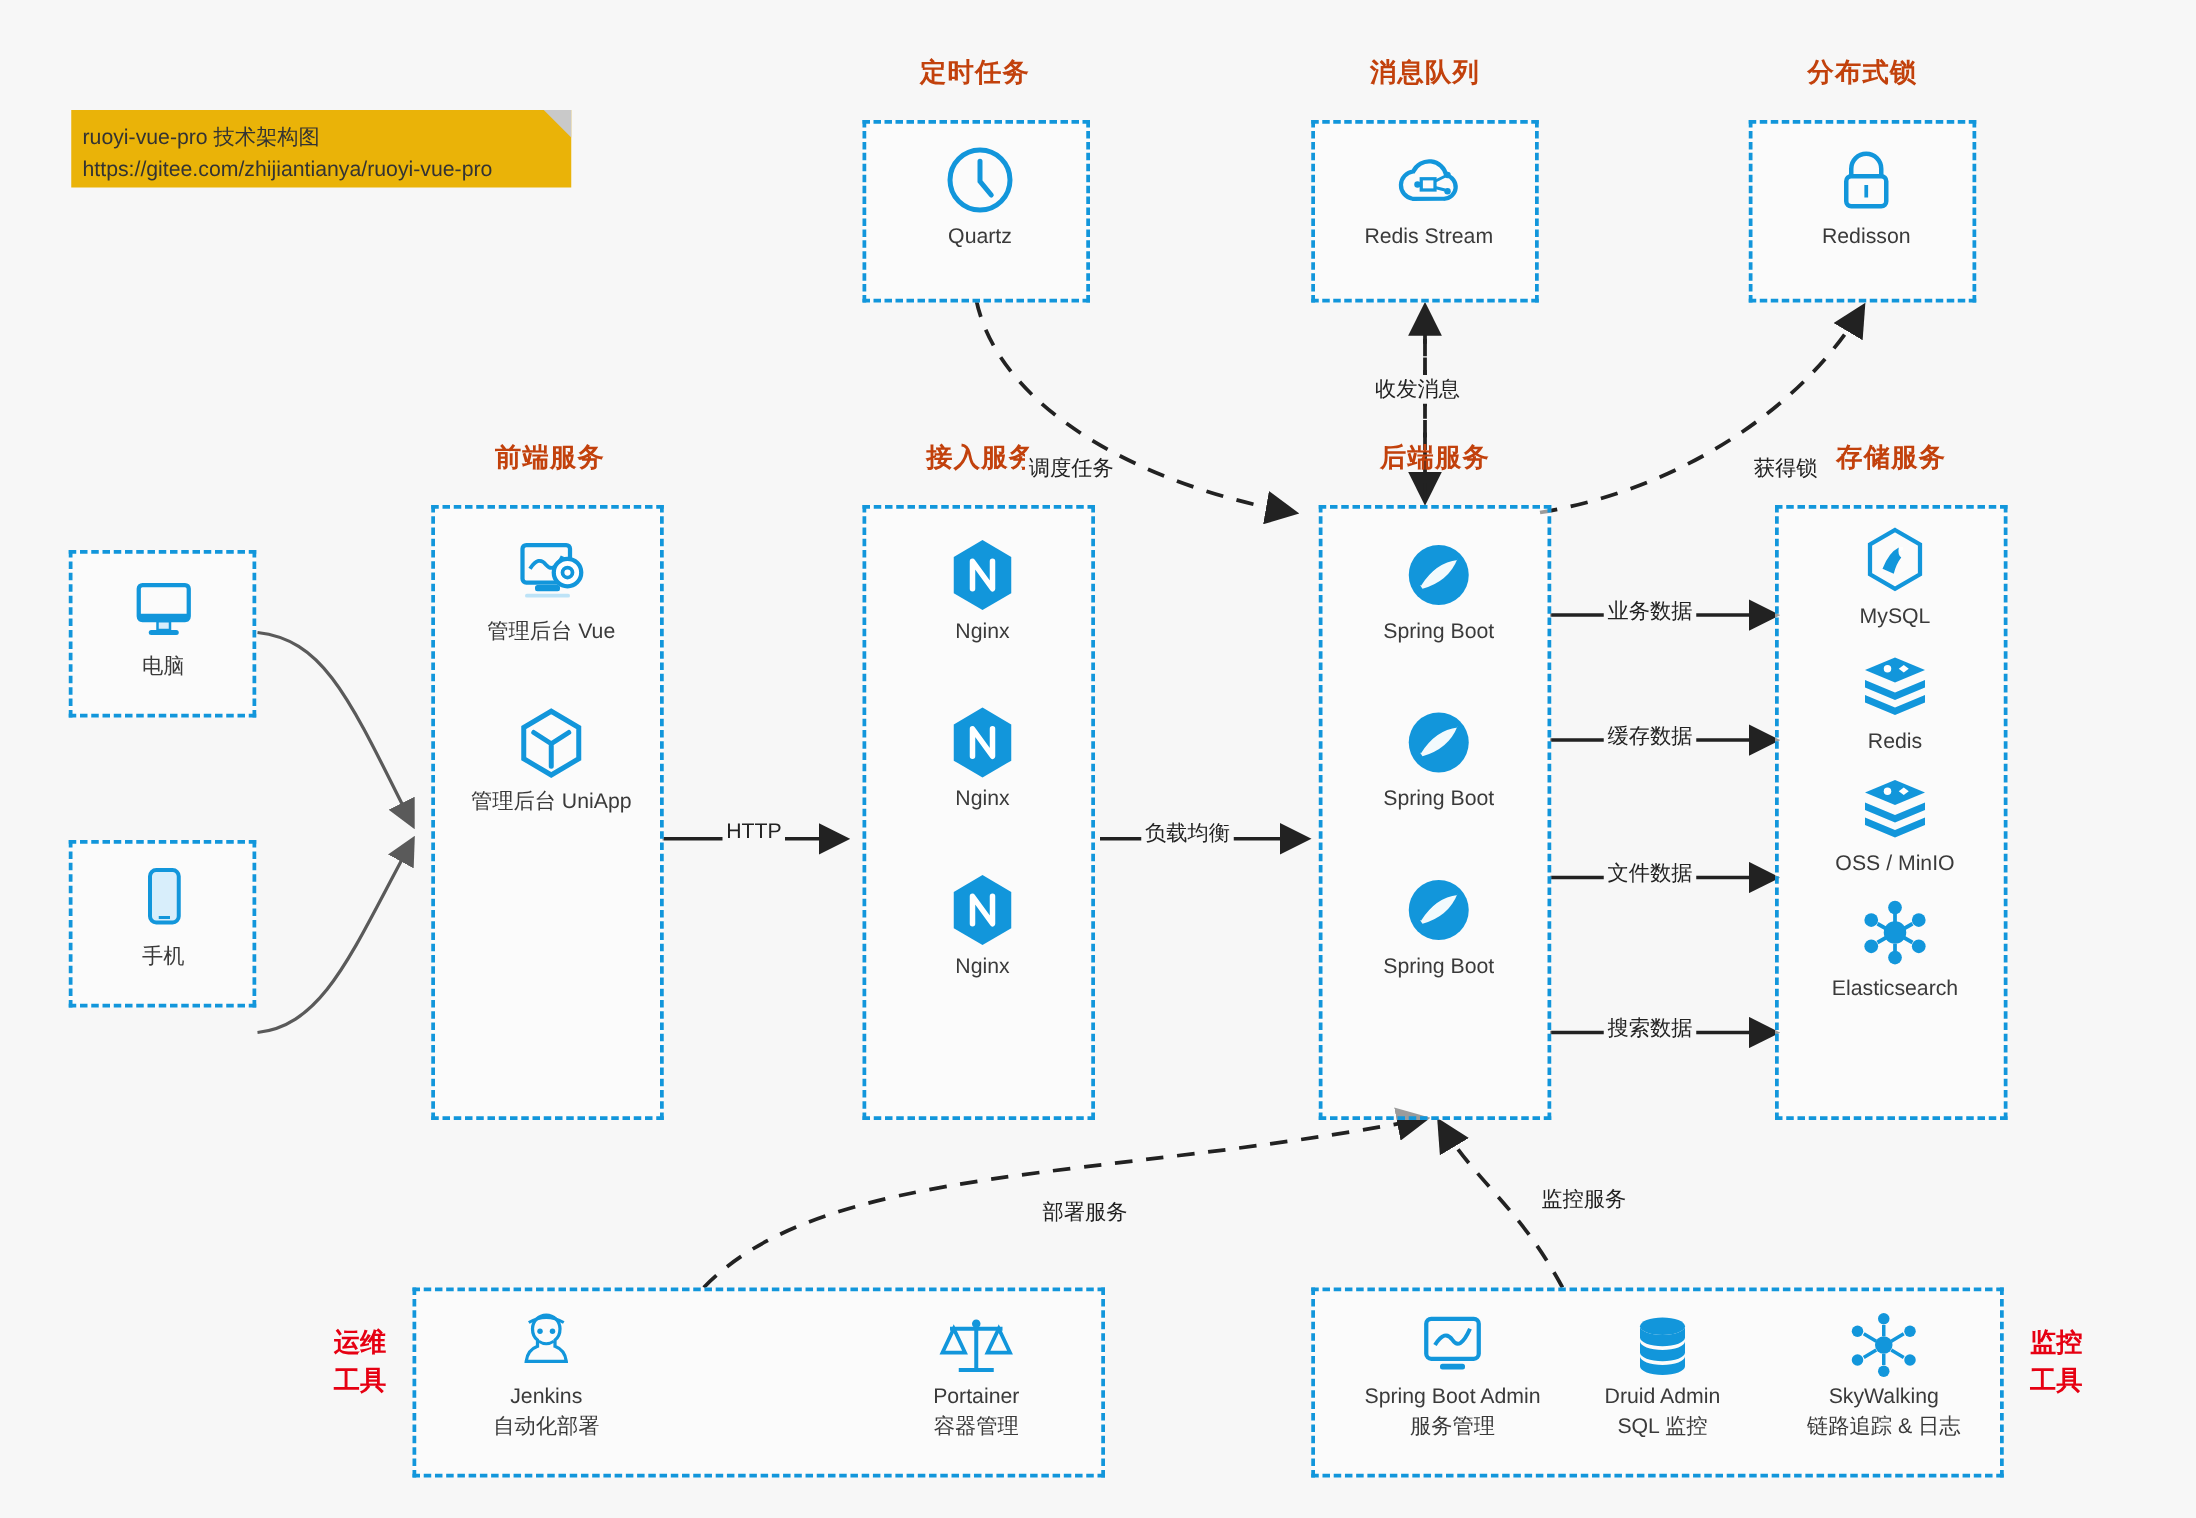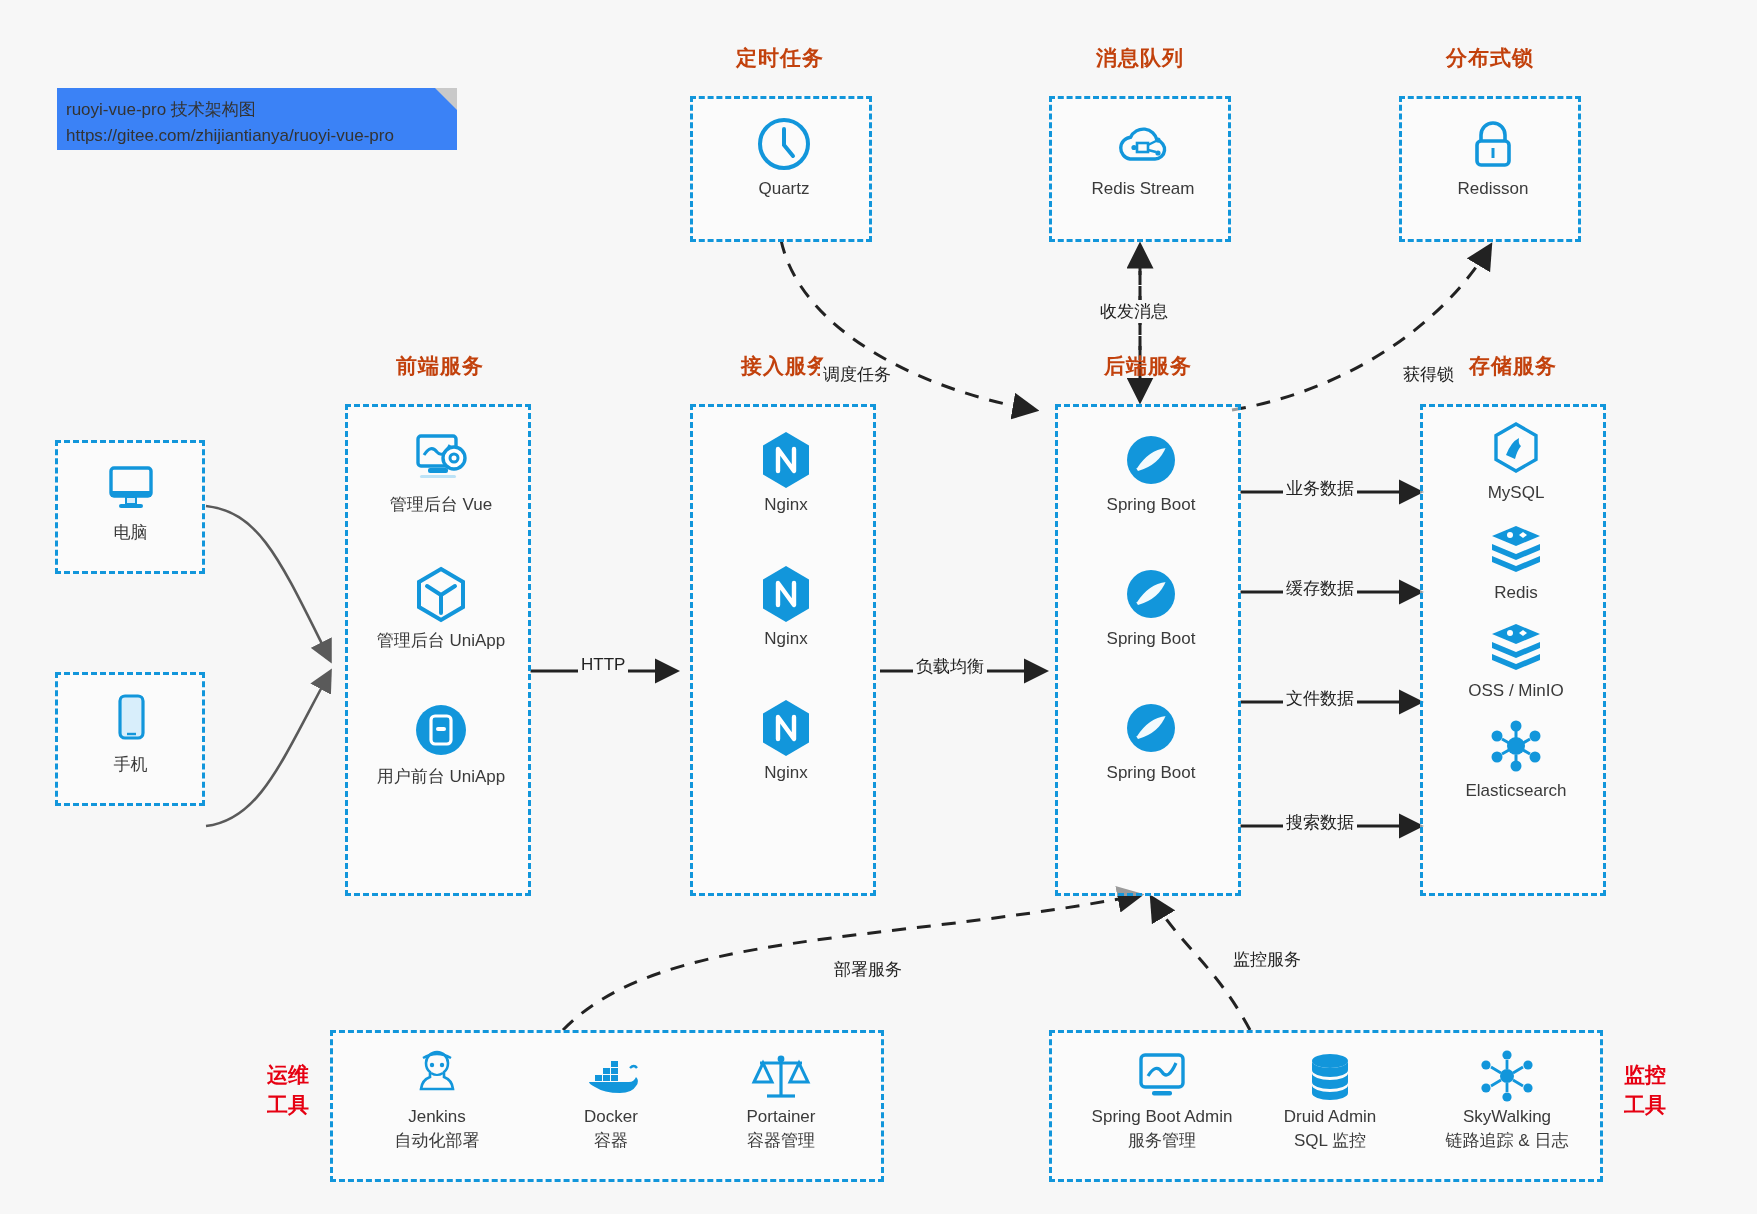--- a/index.html
+++ b/index.html
@@ -8,21 +8,21 @@
     background:#f7f7f7;
     font-family:"Liberation Sans","DejaVu Sans",sans-serif;
     position:relative;overflow:hidden;
   }
   .stage{position:absolute;left:0;top:0;width:1757px;height:1214px;}
   svg.lines{position:absolute;left:0;top:0;width:1757px;height:1214px;pointer-events:none;}
 
   
   .note{
     position:absolute;left:57px;top:88px;width:400px;height:62px;
-    background:#3b82f6;color:#333;font-size:17px;line-height:26px;
+    background:#eab308;color:#333;font-size:17px;line-height:26px;
     padding:9px 12px 0 9px;box-sizing:border-box;
   }
   .note .corner{
     position:absolute;right:0;top:0;width:0;height:0;
     border-left:22px solid transparent;border-top:22px solid #c9c9c9;
   }
   .note div{white-space:nowrap;}
 
   
   .box{
@@ -184,30 +184,20 @@
     </div>
     <div class="node" style="left:13px;top:158px;">
       <div class="ico">
         <svg width="56" height="58" viewBox="0 0 56 58">
           <path d="M28 4 L50 17 L50 42 L28 55 L6 42 L6 17 Z" fill="none" stroke="#1296db" stroke-width="4"></path>
           <path d="M28 30 L28 48 M28 30 L14 21 M28 30 L42 21" fill="none" stroke="#1296db" stroke-width="4" stroke-linecap="round"></path>
         </svg>
       </div>
       <div class="cap">管理后台 UniApp</div>
     </div>
-    <div class="node" style="left:13px;top:294px;">
-      <div class="ico">
-        <svg width="56" height="56" viewBox="0 0 56 56">
-          <circle cx="28" cy="28" r="25" fill="#1296db"></circle>
-          <rect x="18" y="14" width="20" height="28" rx="4" fill="none" stroke="#fff" stroke-width="3.2"></rect>
-          <rect x="23" y="25" width="10" height="4" rx="2" fill="#fff"></rect>
-        </svg>
-      </div>
-      <div class="cap">用户前台 UniApp</div>
-    </div>
   </div>
 
   <div class="grp-title" style="left:690px;top:352px;width:190px;">接入服务</div>
   <div class="box" style="left:690px;top:404px;width:186px;height:492px;">
     <div class="node" style="left:13px;top:24px;">
       <div class="ico">
         <svg width="54" height="60" viewBox="0 0 54 60">
           <path d="M27 2 L50 15.5 L50 44.5 L27 58 L4 44.5 L4 15.5 Z" fill="#1296db"></path>
           <path d="M19 41 L19 19 L35 41 L35 19" fill="none" stroke="#fff" stroke-width="4.4" stroke-linejoin="round" stroke-linecap="round"></path>
         </svg>
@@ -331,38 +321,20 @@
         <svg width="56" height="54" viewBox="0 0 56 54">
           <path d="M17 14 a11 11 0 0 1 22 0 q0 6 -4 9 l0 5 q8 3 9 12 l-32 0 q1 -9 9 -12 l0 -5 q-4 -3 -4 -9 z" fill="none" stroke="#1296db" stroke-width="2.6"></path>
           <circle cx="23" cy="16" r="2.2" fill="#1296db"></circle>
           <circle cx="33" cy="16" r="2.2" fill="#1296db"></circle>
           <path d="M14 9 q14 -8 28 0" fill="none" stroke="#1296db" stroke-width="2.4"></path>
           <path d="M22 24 q6 4 12 0" fill="none" stroke="#1296db" stroke-width="2.2"></path>
         </svg>
       </div>
       <div class="cap2">Jenkins</div>
       <div class="cap2">自动化部署</div>
-    </div>
-    <div class="node" style="left:198px;top:14px;">
-      <div class="ico">
-        <svg width="60" height="50" viewBox="0 0 60 50">
-          <g fill="#1296db">
-            <rect x="14" y="24" width="7" height="6"></rect>
-              <rect x="22" y="24" width="7" height="6"></rect>
-            <rect x="30" y="24" width="7" height="6"></rect>
-              <rect x="22" y="17" width="7" height="6"></rect>
-            <rect x="30" y="17" width="7" height="6"></rect>
-              <rect x="30" y="10" width="7" height="6"></rect>
-          </g>
-          <path d="M8 31 h40 q5 0 7 -5 q4 4 0 9 q-4 7 -16 7 q-16 0 -25 -6 q-6 -3 -6 -5 z" fill="#1296db"></path>
-          <path d="M49 17 q4 -4 7 0" fill="none" stroke="#1296db" stroke-width="2.4"></path>
-        </svg>
-      </div>
-      <div class="cap2">Docker</div>
-      <div class="cap2">容器</div>
     </div>
     <div class="node" style="left:368px;top:14px;">
       <div class="ico">
         <svg width="60" height="52" viewBox="0 0 60 52">
           <line x1="30" y1="6" x2="30" y2="46" stroke="#1296db" stroke-width="3.2"></line>
           <line x1="9" y1="13" x2="51" y2="13" stroke="#1296db" stroke-width="3.2"></line>
           <line x1="16" y1="46" x2="44" y2="46" stroke="#1296db" stroke-width="3.2"></line>
           <path d="M3 32 L12 13 L21 32 Z" fill="none" stroke="#1296db" stroke-width="3"></path>
           <path d="M39 32 L48 13 L57 32 Z" fill="none" stroke="#1296db" stroke-width="3"></path>
           <circle cx="30" cy="9" r="3.4" fill="#1296db"></circle>

